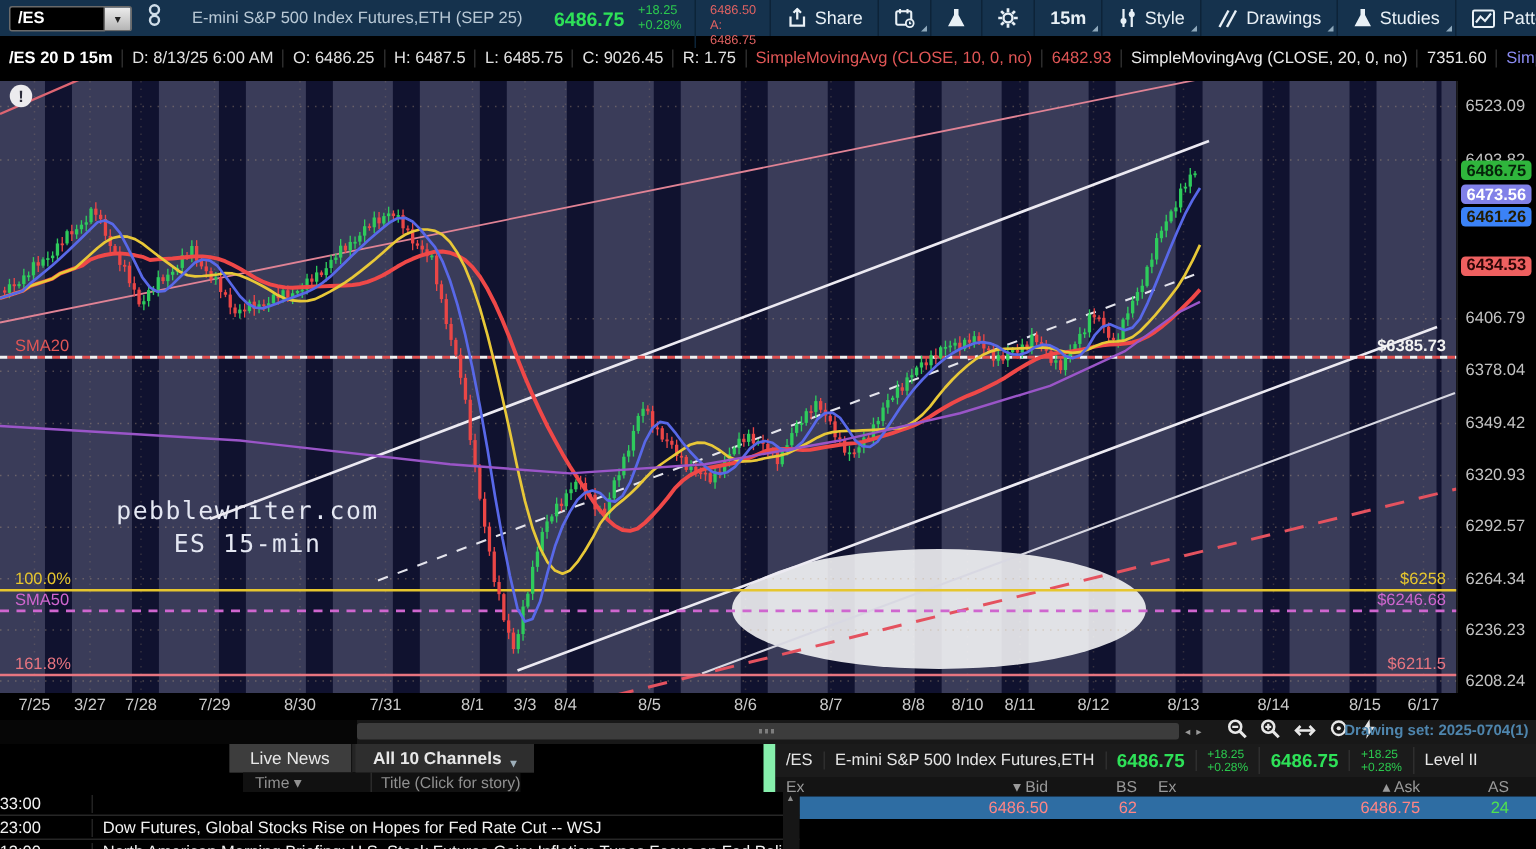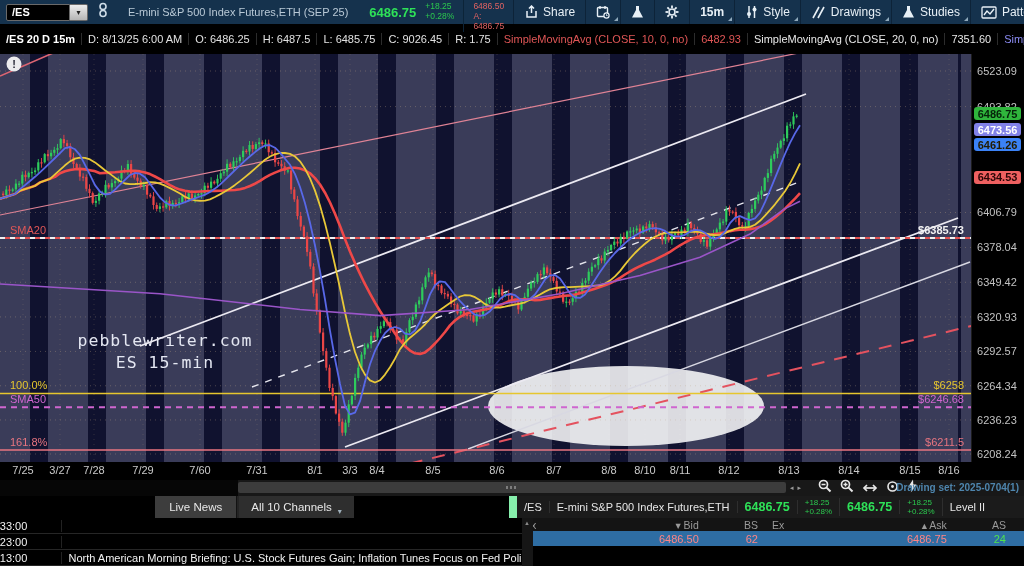--- a/index.html
+++ b/index.html
@@ -44,21 +44,21 @@
   .sc-thumb::after{content:"";position:absolute;left:50%;top:4px;margin-left:-6px;width:12px;height:3px;background:repeating-linear-gradient(90deg,#7d7d7d 0 2px,transparent 2px 4px);}
   .sc-arrows{position:absolute;left:790px;top:4px;color:#9a9a9a;font-size:7px;letter-spacing:4px;}
   .zoom-tools{position:absolute;left:818px;top:1px;display:flex;gap:8px;align-items:center;height:14px;}
   .drawset{position:absolute;right:5px;top:2px;font-size:10px;color:#4e85ad;font-weight:bold;}
 
   
   .bottom{height:83px;display:flex;background:#000;border-bottom:3px solid #1874c9;box-sizing:border-box;}
   .news{width:509px;display:flex;flex-direction:column;border-right:8px solid #86efac;align-items:center;}
   .news-tabs{height:22px;background:#242424;display:flex;align-items:stretch;color:#e8e8e8;font-size:11.5px;}
   .tab-live{background:#3d3d3d;display:flex;align-items:center;padding:0 14px;border-right:1px solid #121212;}
-  .tab-channels{display:flex;align-items:center;gap:6px;padding:0 12px;background:#2e2e2e;margin-left:2px;position:relative;}
+  .tab-channels{display:flex;align-items:center;gap:6px;padding:0 12px;background:#2e2e2e;margin-left:2px;position:relative;font-weight:bold;}
   .tab-channels .cc{font-size:8px;color:#9fb0bb;align-self:flex-end;padding-bottom:2px;}
   .news-cols{height:13px;background:#111;display:flex;font-size:10.5px;color:#909090;align-items:center;}
   .col-time{width:86px;padding-left:8px;border-right:1px solid #2a2a2a;box-sizing:border-box;}
   .col-title{padding-left:6px;}
   .news-body{flex:1;position:relative;background:#000;}
   .news-row{height:15px;display:flex;font-size:11px;color:#f2f2f2;border-bottom:1px solid #262626;align-items:center;}
   .nr-time{width:86px;padding-left:8px;border-right:1px solid #222;box-sizing:border-box;flex:none;}
   .nr-title{padding-left:6px;white-space:nowrap;overflow:hidden;}
   .news-scroll{position:absolute;right:0;top:0;bottom:0;width:11px;background:#161616;display:flex;flex-direction:column;justify-content:space-between;align-items:center;font-size:6px;color:#8a8a8a;padding:2px 0;}
 
@@ -788,36 +788,36 @@
         <div class="badge" style="top: 84.2162px; background: #3b82f6; color: rgb(35, 27, 0); text-align: center;">6461.26</div>
         <div class="badge" style="top: 116.733px; background: rgb(238, 96, 96); color: rgb(42, 6, 6);">6434.53</div>
       </div>
   </div>
 
   <div class="x-axis" id="x-axis">
       <div class="xl" style="left: 1px;">7/25</div>
       <div class="xl" style="left: 38px;">3/27</div>
       <div class="xl" style="left: 72px;">7/28</div>
       <div class="xl" style="left: 121px;">7/29</div>
-      <div class="xl" style="left: 178px;">7/60</div>
+      <div class="xl" style="left: 178px;">8/30</div>
       <div class="xl" style="left: 235px;">7/31</div>
       <div class="xl" style="left: 293px;">8/1</div>
       <div class="xl" style="left: 328px;">3/3</div>
       <div class="xl" style="left: 355px;">8/4</div>
       <div class="xl" style="left: 411px;">8/5</div>
       <div class="xl" style="left: 475px;">8/6</div>
       <div class="xl" style="left: 532px;">8/7</div>
       <div class="xl" style="left: 587px;">8/8</div>
       <div class="xl" style="left: 623px;">8/10</div>
       <div class="xl" style="left: 658px;">8/11</div>
       <div class="xl" style="left: 707px;">8/12</div>
       <div class="xl" style="left: 767px;">8/13</div>
       <div class="xl" style="left: 827px;">8/14</div>
       <div class="xl" style="left: 888px;">8/15</div>
-      <div class="xl" style="left: 927px;">8/16</div>
+      <div class="xl" style="left: 927px;">6/17</div>
     </div>
 
   <div class="scroll-row">
     <div class="sc-track"></div>
     <div class="sc-thumb"></div>
     <div class="sc-arrows"><span>◂</span><span>▸</span></div>
     <div class="zoom-tools">
       <span><svg width="14" height="14" viewBox="0 0 14 14">
             <circle cx="5.5" cy="5.5" r="4" fill="none" stroke="#e8e8e8" stroke-width="1.7"></circle>
             <line x1="8.6" y1="8.6" x2="12.5" y2="12.5" stroke="#e8e8e8" stroke-width="2"></line>
@@ -848,27 +848,32 @@
   <div class="bottom">
 
     <div class="news">
       <div class="news-tabs">
         <div class="tab-live">Live News</div>
         <div class="tab-channels">
           <span>All 10 Channels</span>
           <span class="cc">▾</span>
         </div>
       </div>
+      <div class="news-cols">
+        <div class="col-time"><span>Time</span> <span>▾</span></div>
+        <div class="col-title">Title (Click for story)</div>
+      </div>
       <div class="news-body">
         <div id="news-rows">
             <div class="news-row">
               <div class="nr-time">08:33:00</div>
             </div>
             <div class="news-row">
               <div class="nr-time">06:23:00</div>
+              <div class="nr-title">Dow Futures, Global Stocks Rise on Hopes for Fed Rate Cut -- WSJ</div>
             </div>
             <div class="news-row">
               <div class="nr-time">06:13:00</div>
               <div class="nr-title">North American Morning Briefing: U.S. Stock Futures Gain; Inflation Tunes Focus on Fed Policy</div>
             </div>
           </div>
         <div class="news-scroll">
           <span>▲</span>
           <span>▼</span>
         </div>

